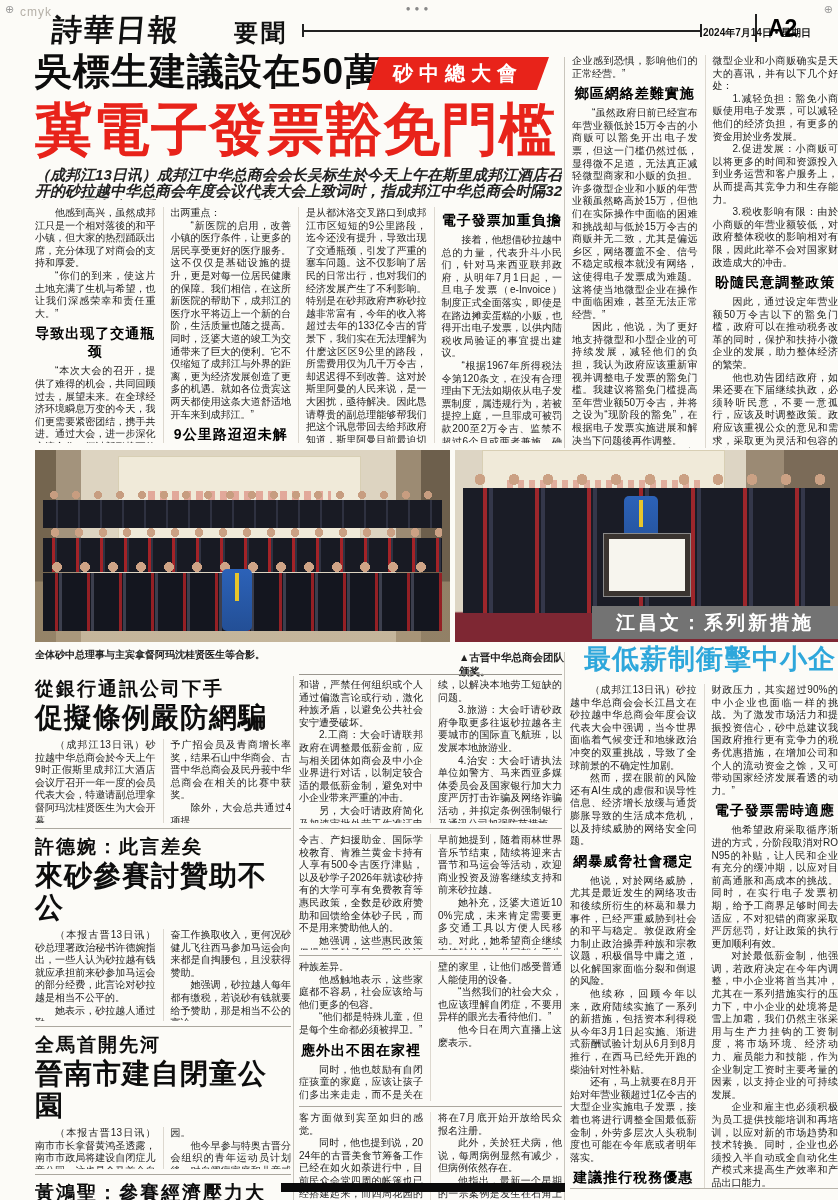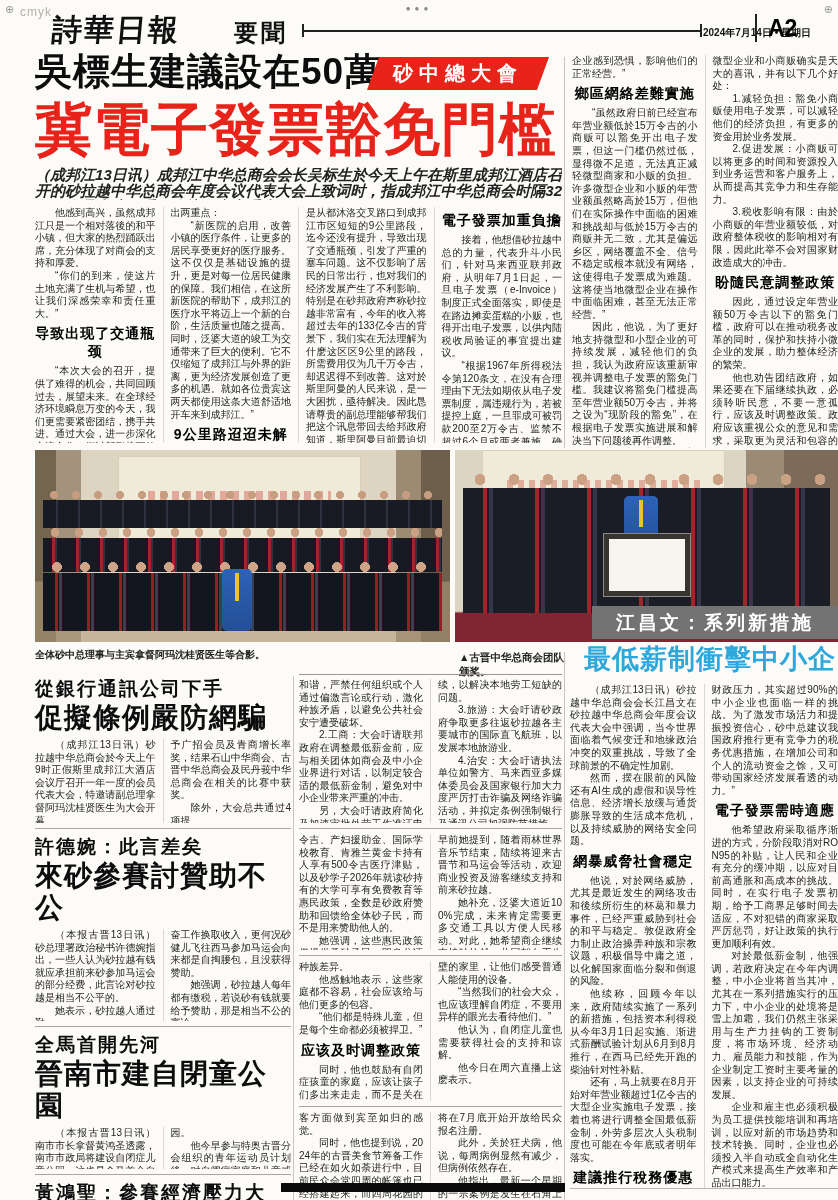--- a/index.html
+++ b/index.html
@@ -276,27 +276,26 @@
           </div>
       </div>
     </div>
     <hr class="rule">
     <div id="mid-c">
       <div class="cols">
         <div class="col">
             <p class="para noindent">种族差异。</p>
             <p class="para">他感触地表示，这些家庭都不容易，社会应该给与他们更多的包容。</p>
             <p class="para">“他们都是特殊儿童，但是每个生命都必须被捍卫。”</p>
-            <div class="subhead">应该及时调整政策</div>
+            <div class="subhead">應外出不困在家裡</div>
             <p class="para">同时，他也鼓励有自闭症孩童的家庭，应该让孩子们多出来走走，而不是关在四面墙</p>
           </div>
         <div class="col">
             <p class="para noindent">壁的家里，让他们感受普通人能使用的设备。</p>
             <p class="para">“当然我们的社会大众，也应该理解自闭症，不要用异样的眼光去看待他们。”</p>
-            <p class="para">他认为，自闭症儿童也需要获得社会的支持和谅解。</p>
             <p class="para">他今日在周六直播上这麽表示。</p>
           </div>
       </div>
     </div>
     <hr class="rule">
     <div id="mid-d">
       <div class="cols">
         <div class="col">
             <p class="para noindent">客方面做到宾至如归的感觉。</p>
             <p class="para">同时，他也提到说，2024年的古晋美食节筹备工作已经在如火如荼进行中，目前民众会堂四周的帐篷也已经搭建起来，而四周花园的装饰灯光也布置了新设计。</p>

